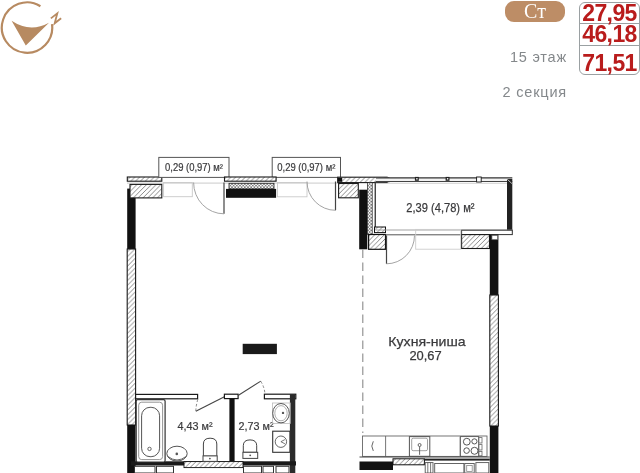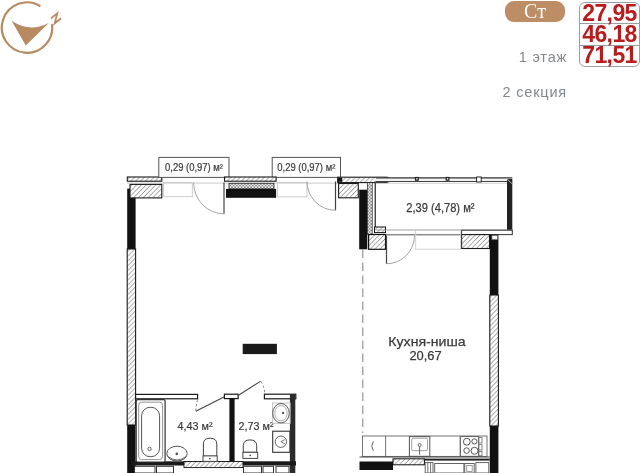--- a/index.html
+++ b/index.html
@@ -8,21 +8,21 @@
        font-family:"Liberation Sans",sans-serif;}
   .abs{position:absolute;}
   #badge{left:505px;top:1px;width:60px;height:21px;background:#bd8d66;border-radius:9px;
          color:#fff;font-family:"Liberation Serif",serif;font-size:20px;
          text-align:center;line-height:21px;}
   #tbl{left:579px;top:2px;width:59px;border:1.6px solid #9aa0a2;border-radius:6px;
        background:#fff;}
   #tbl .r{height:20.3px;border-bottom:1.4px solid #9aa0a2;display:flex;
           align-items:center;justify-content:center;
           font-weight:bold;font-size:23px;color:#b91c1c;letter-spacing:-0.6px;}
-  #tbl .r:last-child{border-bottom:none;}
+  #tbl .r:last-child{border-bottom:none;margin-top:8px;}
   .lbl{color:#84888b;font-size:14.5px;letter-spacing:0.8px;text-align:right;width:100px;left:467px;}
 </style>
 </head>
 <body>
 
 <svg class="abs" style="left:0;top:0" width="66" height="60" viewBox="0 0 66 60">
   <path d="M40.4,6.2 A25.2,25.2 0 1 0 52,24.1" fill="none" stroke="#b78a61" stroke-width="2.2"></path>
   <g transform="translate(56,18.3) rotate(52)">
     <path d="M-3.1,4.1 V-4.1 L3.1,4.1 V-4.1" fill="none" stroke="#b78a61" stroke-width="1.8"></path>
   </g>
@@ -30,21 +30,21 @@
 </svg>
 
 <div id="badge" class="abs">Ст</div>
 
 <div id="tbl" class="abs">
   <div class="r">27,95</div>
   <div class="r">46,18</div>
   <div class="r">71,51</div>
 </div>
 
-<div class="lbl abs" style="top:49px">1 этаж</div>
+<div class="lbl abs" style="top:49px">15 этаж</div>
 
 <div class="lbl abs" style="top:84px">2 секция</div>
 
 <svg class="abs" style="left:0;top:0" width="640" height="473" viewBox="0 0 640 473">
 <defs>
   <pattern id="h1" width="4.8" height="4.8" patternUnits="userSpaceOnUse" patternTransform="rotate(0)">
     <rect width="4.8" height="4.8" fill="#fff"></rect>
     <path d="M-1.2,6 L6,-1.2 M3.6,6 L6,3.6 M-1.2,1.2 L1.2,-1.2" stroke="#555" stroke-width="0.7" fill="none"></path>
   </pattern>
   <pattern id="xh" width="3.2" height="3.2" patternUnits="userSpaceOnUse">

